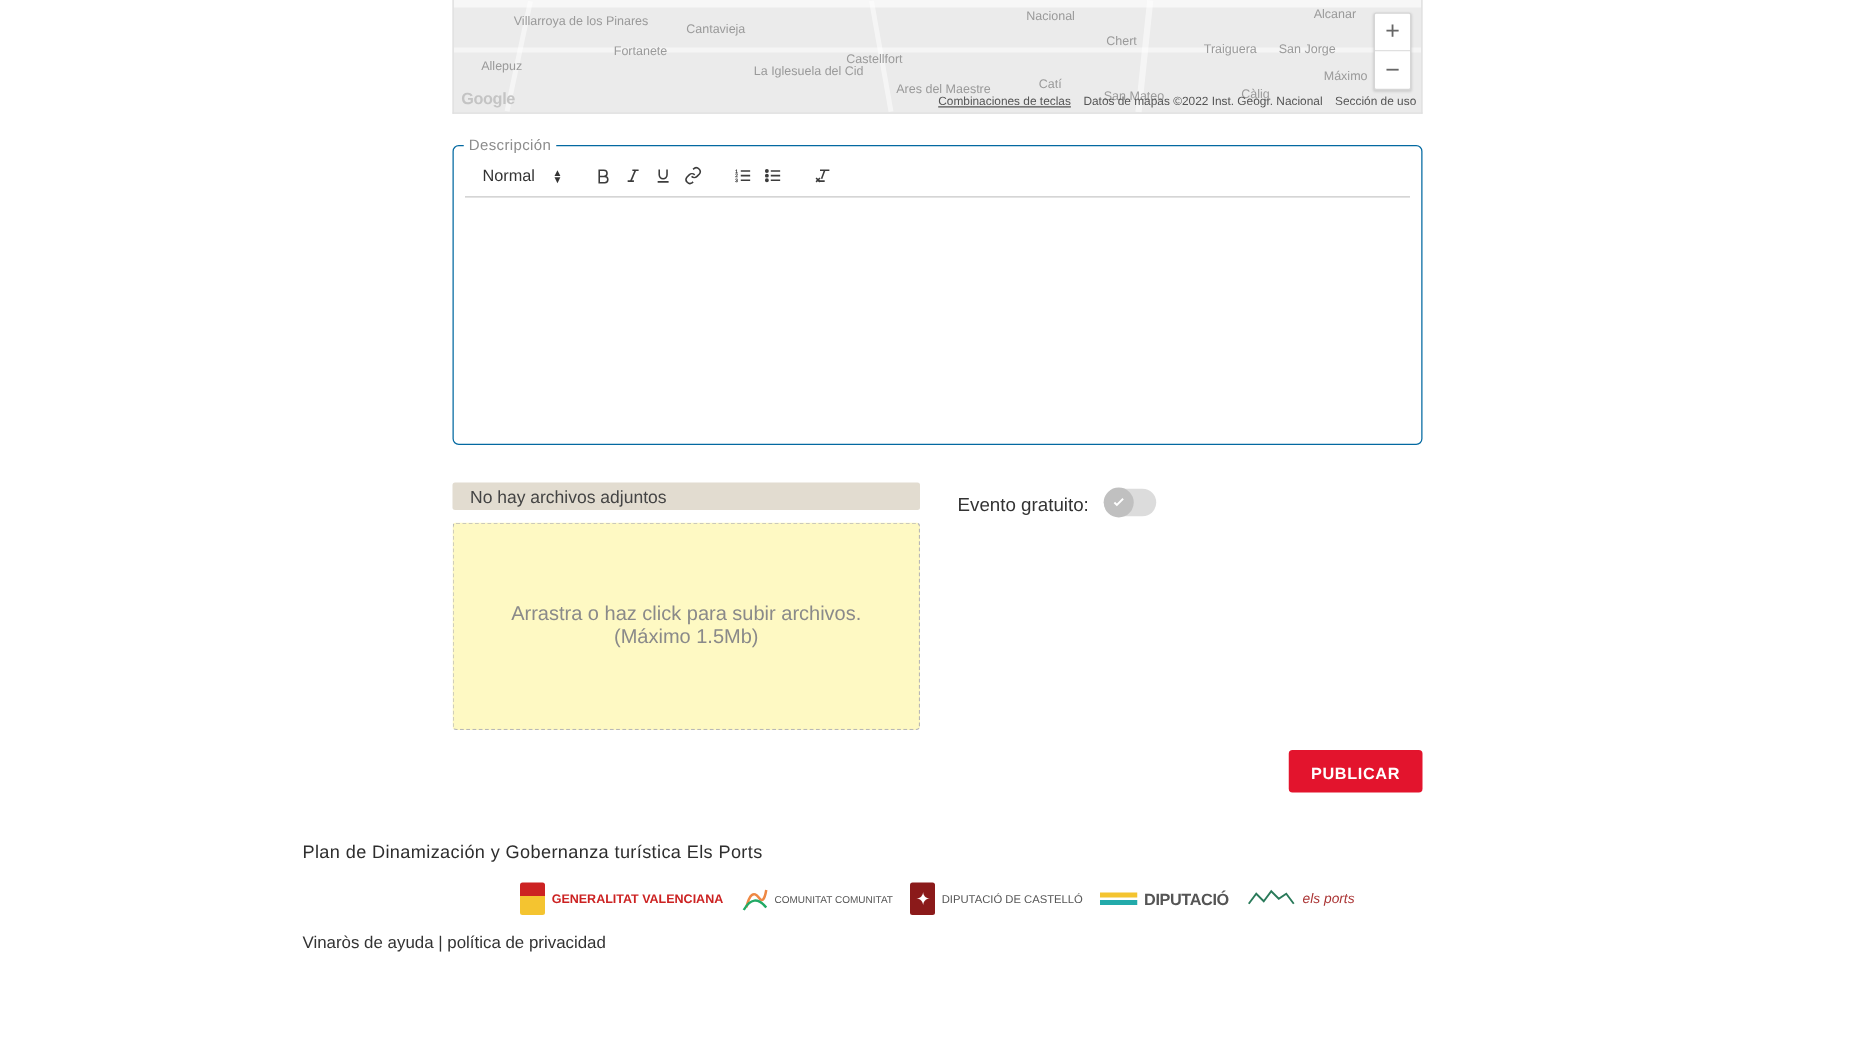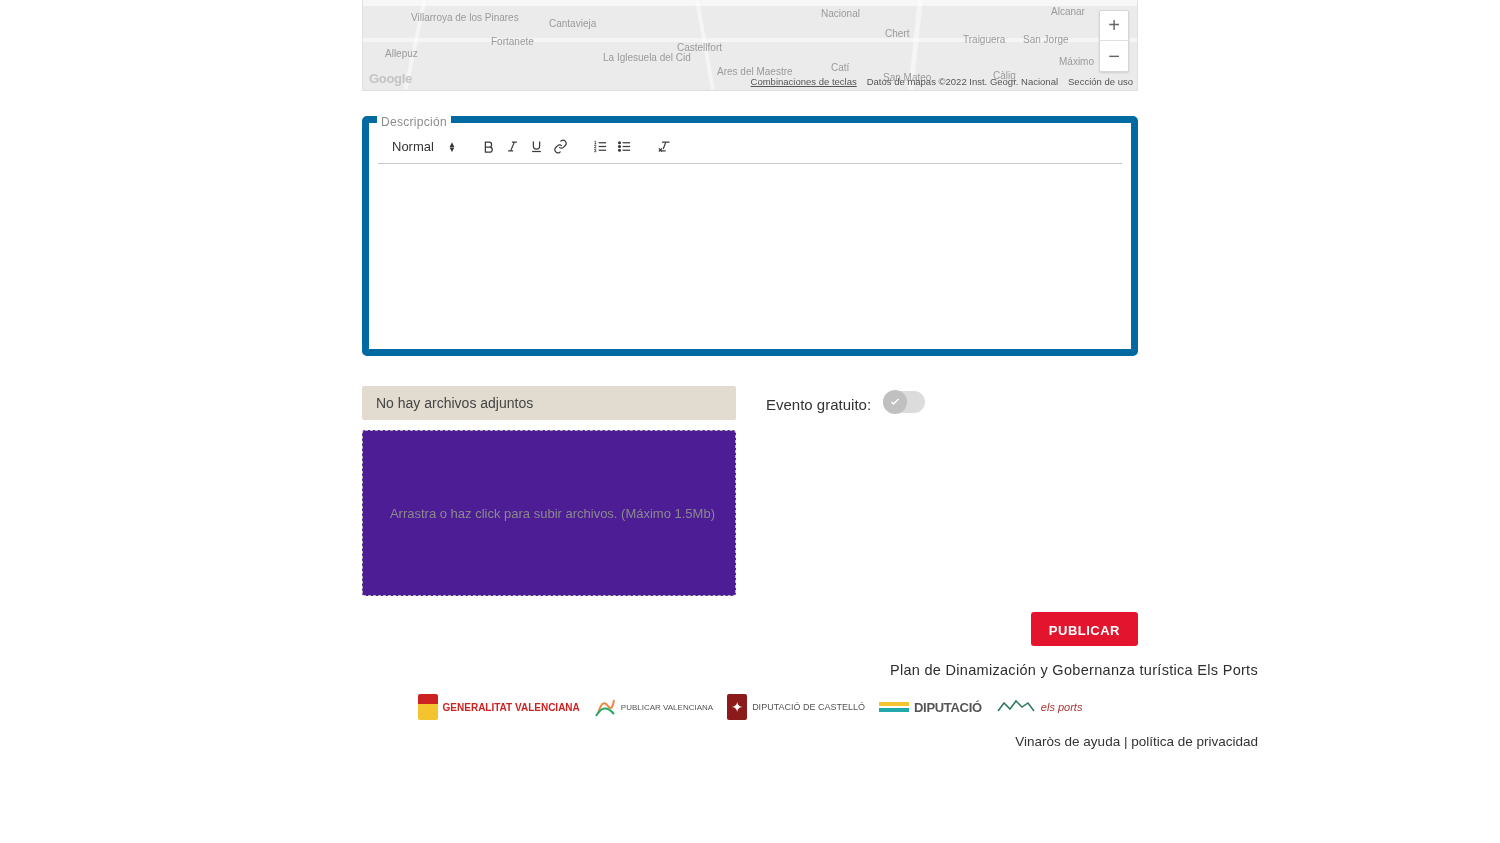--- a/index.html
+++ b/index.html
@@ -71,21 +71,21 @@
     bottom: 4px;
     font-size: 13px;
     font-weight: 600;
     color: #c4c4c4;
     letter-spacing: -0.3px;
   }
 
   
   .desc-panel {
     margin-top: 25px;
-    border: 7px solid #0369a1;
+    border: 1px solid #0369a1;
     border-radius: 5px;
     position: relative;
     height: 240px;
   }
   .desc-legend {
     position: absolute;
     top: -8px;
     left: 8px;
     background: #fff;
     padding: 0 4px;
@@ -136,38 +136,38 @@
   }
   .attach-col { width: 374px; }
   .attach-title {
     font-size: 15px;
     color: #333;
     letter-spacing: 0.2px;
     margin-bottom: 14px;
   }
   .attach-empty {
     background: #e2dcd0;
-    height: 34px;
+    height: 22px;
     display: flex;
     align-items: center;
     padding: 0 14px;
     font-size: 14px;
     color: #444;
     border-radius: 2px;
   }
   .dropzone {
     margin-top: 10px;
     border: 1px dashed #b8b8b8;
-    background: #4c1d95;
+    background: #fef9c3;
     height: 166px;
     border-radius: 3px;
     display: flex;
     align-items: center;
     justify-content: flex-end;
-    font-size: 13px;
+    font-size: 16px;
     color: #8a8a8a;
     text-align: center;
     padding: 0 20px;
     cursor: pointer;
   }
 
   .toggle-col {
     margin-left: 30px;
     display: flex;
     align-items: flex-end;
@@ -212,22 +212,22 @@
     font-size: 13px;
     font-weight: 700;
     letter-spacing: 0.5px;
     border-radius: 3px;
     cursor: pointer;
   }
 
   
   .footer {
     width: 100%;
-    text-align: right;
-    margin-top: 16px;
+    text-align: left;
+    margin-top: 40px;
   }
   .footer-plan {
     font-size: 14.5px;
     color: #2e2e2e;
     letter-spacing: 0.3px;
     margin-bottom: 14px;
   }
   .logos {
     display: flex;
     justify-content: center;
@@ -394,21 +394,21 @@
     <div class="logos">
       <div class="logo">
         <div class="logo-emblem" style="background:linear-gradient(#c22,#c22 40%,#f4c430 40%)"></div>
         <span style="color:#c22;font-weight:600">GENERALITAT VALENCIANA</span>
       </div>
       <div class="logo">
         <svg width="22" height="26" viewBox="0 0 22 26">
             <path d="M4 20 Q8 4 14 12 Q18 18 20 6" stroke="#e84" stroke-width="2" fill="none"></path>
             <path d="M2 22 Q10 8 20 20" stroke="#2a6" stroke-width="2" fill="none"></path>
           </svg>
-        <span style="font-size:8px">PUBLICAR VALENCIANA</span>
+        <span style="font-size:8px">COMUNITAT COMUNITAT</span>
       </div>
       <div class="logo">
         <div class="logo-emblem" style="background:#8b1a1a;display:flex;align-items:center;justify-content:center;color:#fff;font-size:14px">✦</div>
         <span style="font-size:9px;line-height:9px">DIPUTACIÓ DE CASTELLÓ</span>
       </div>
       <div class="logo">
         <svg width="30" height="14" viewBox="0 0 30 14">
             <rect x="0" y="2" width="30" height="4" fill="#f4c430"></rect>
             <rect x="0" y="8" width="30" height="4" fill="#2aa"></rect>
           </svg>

